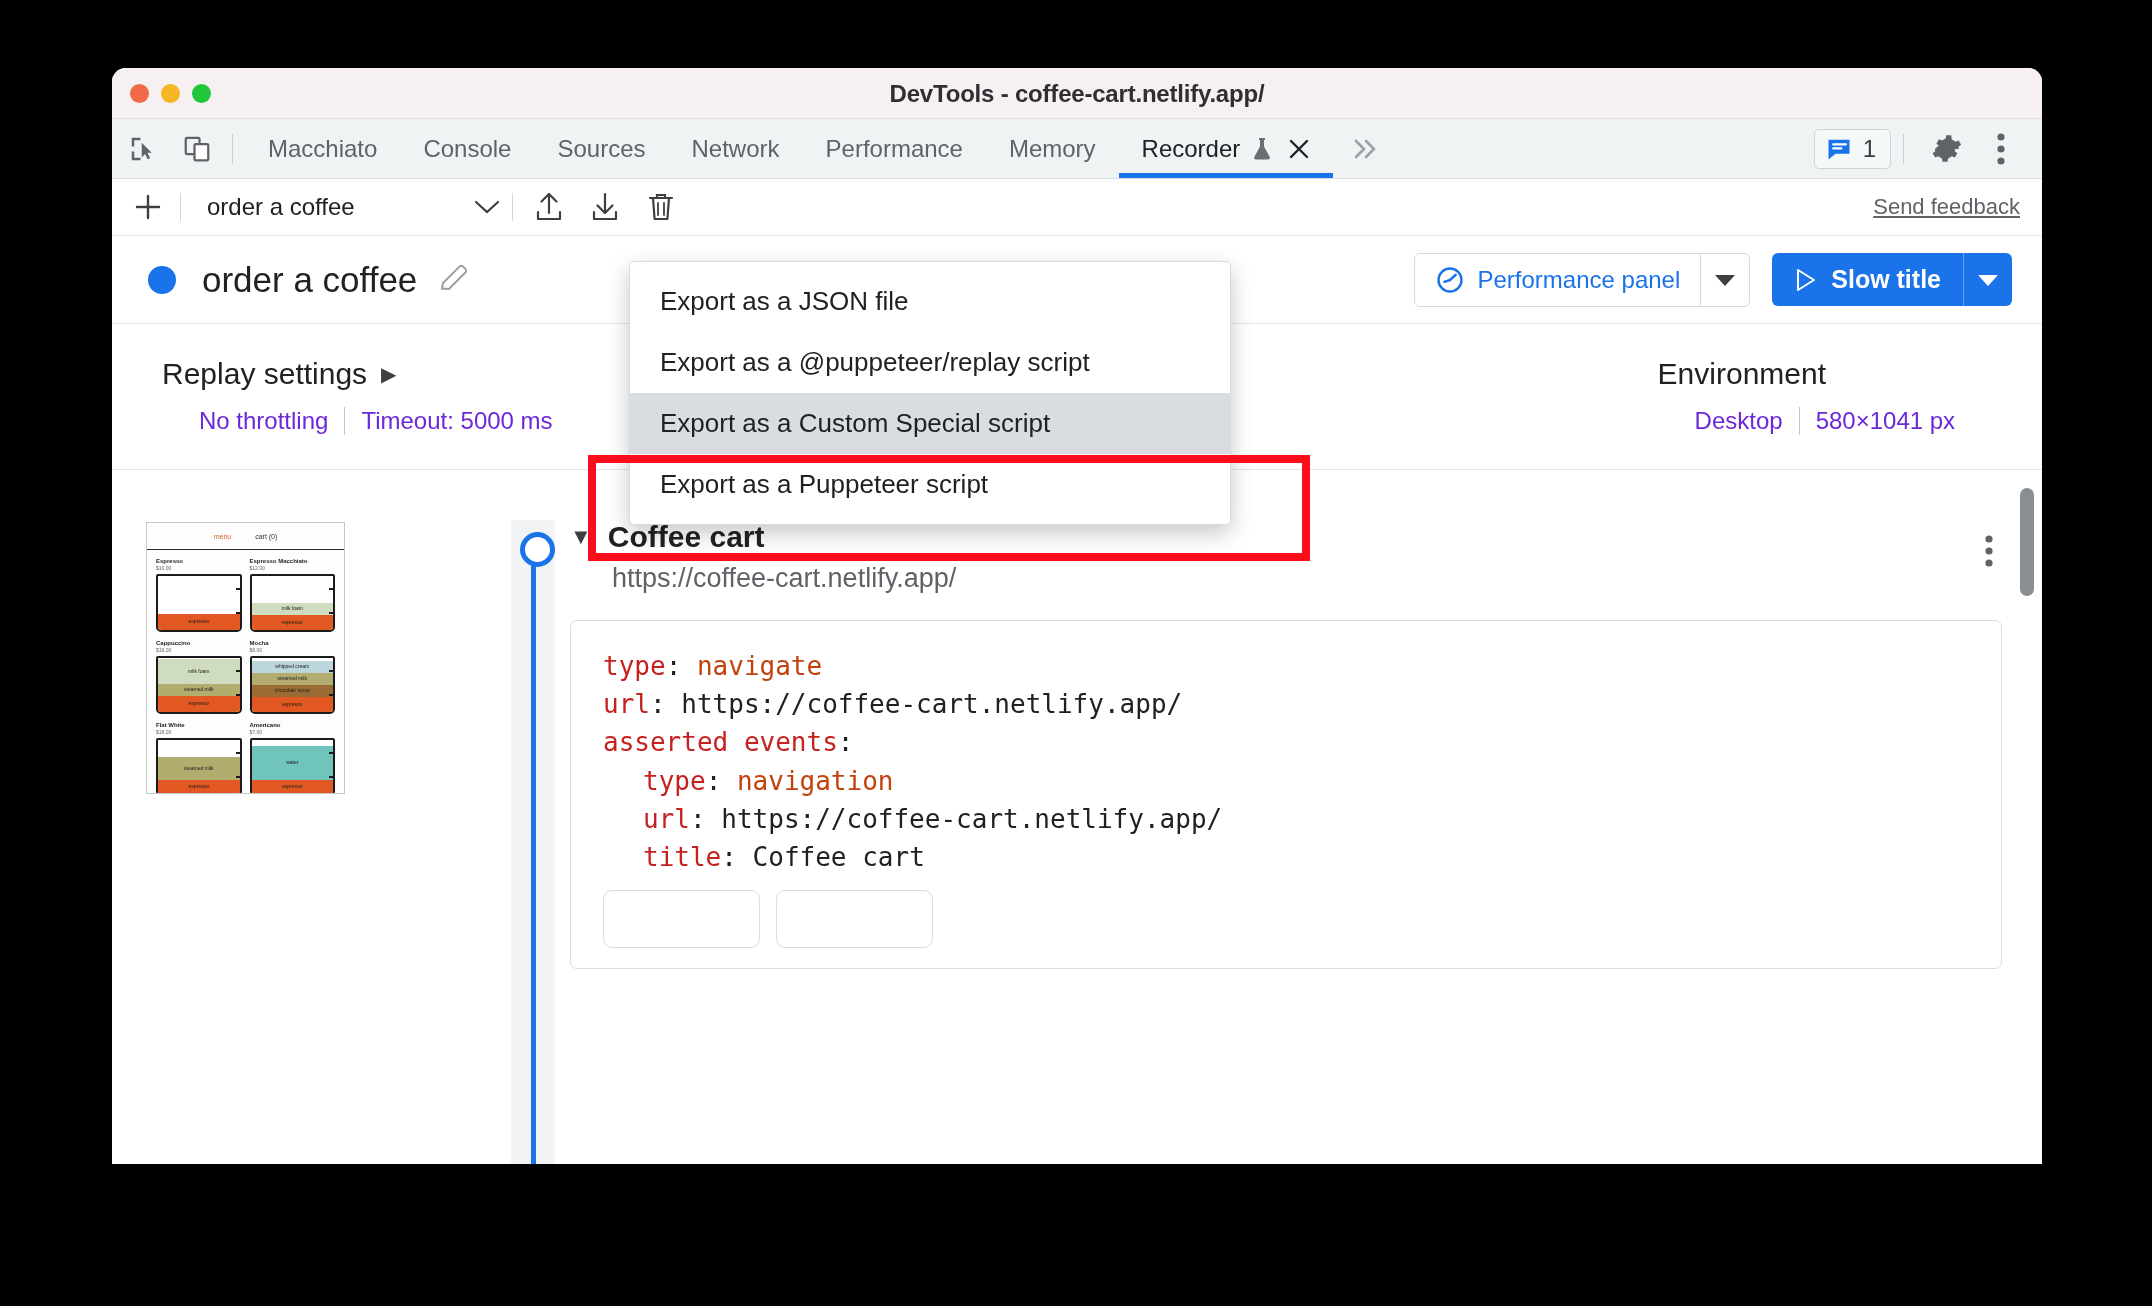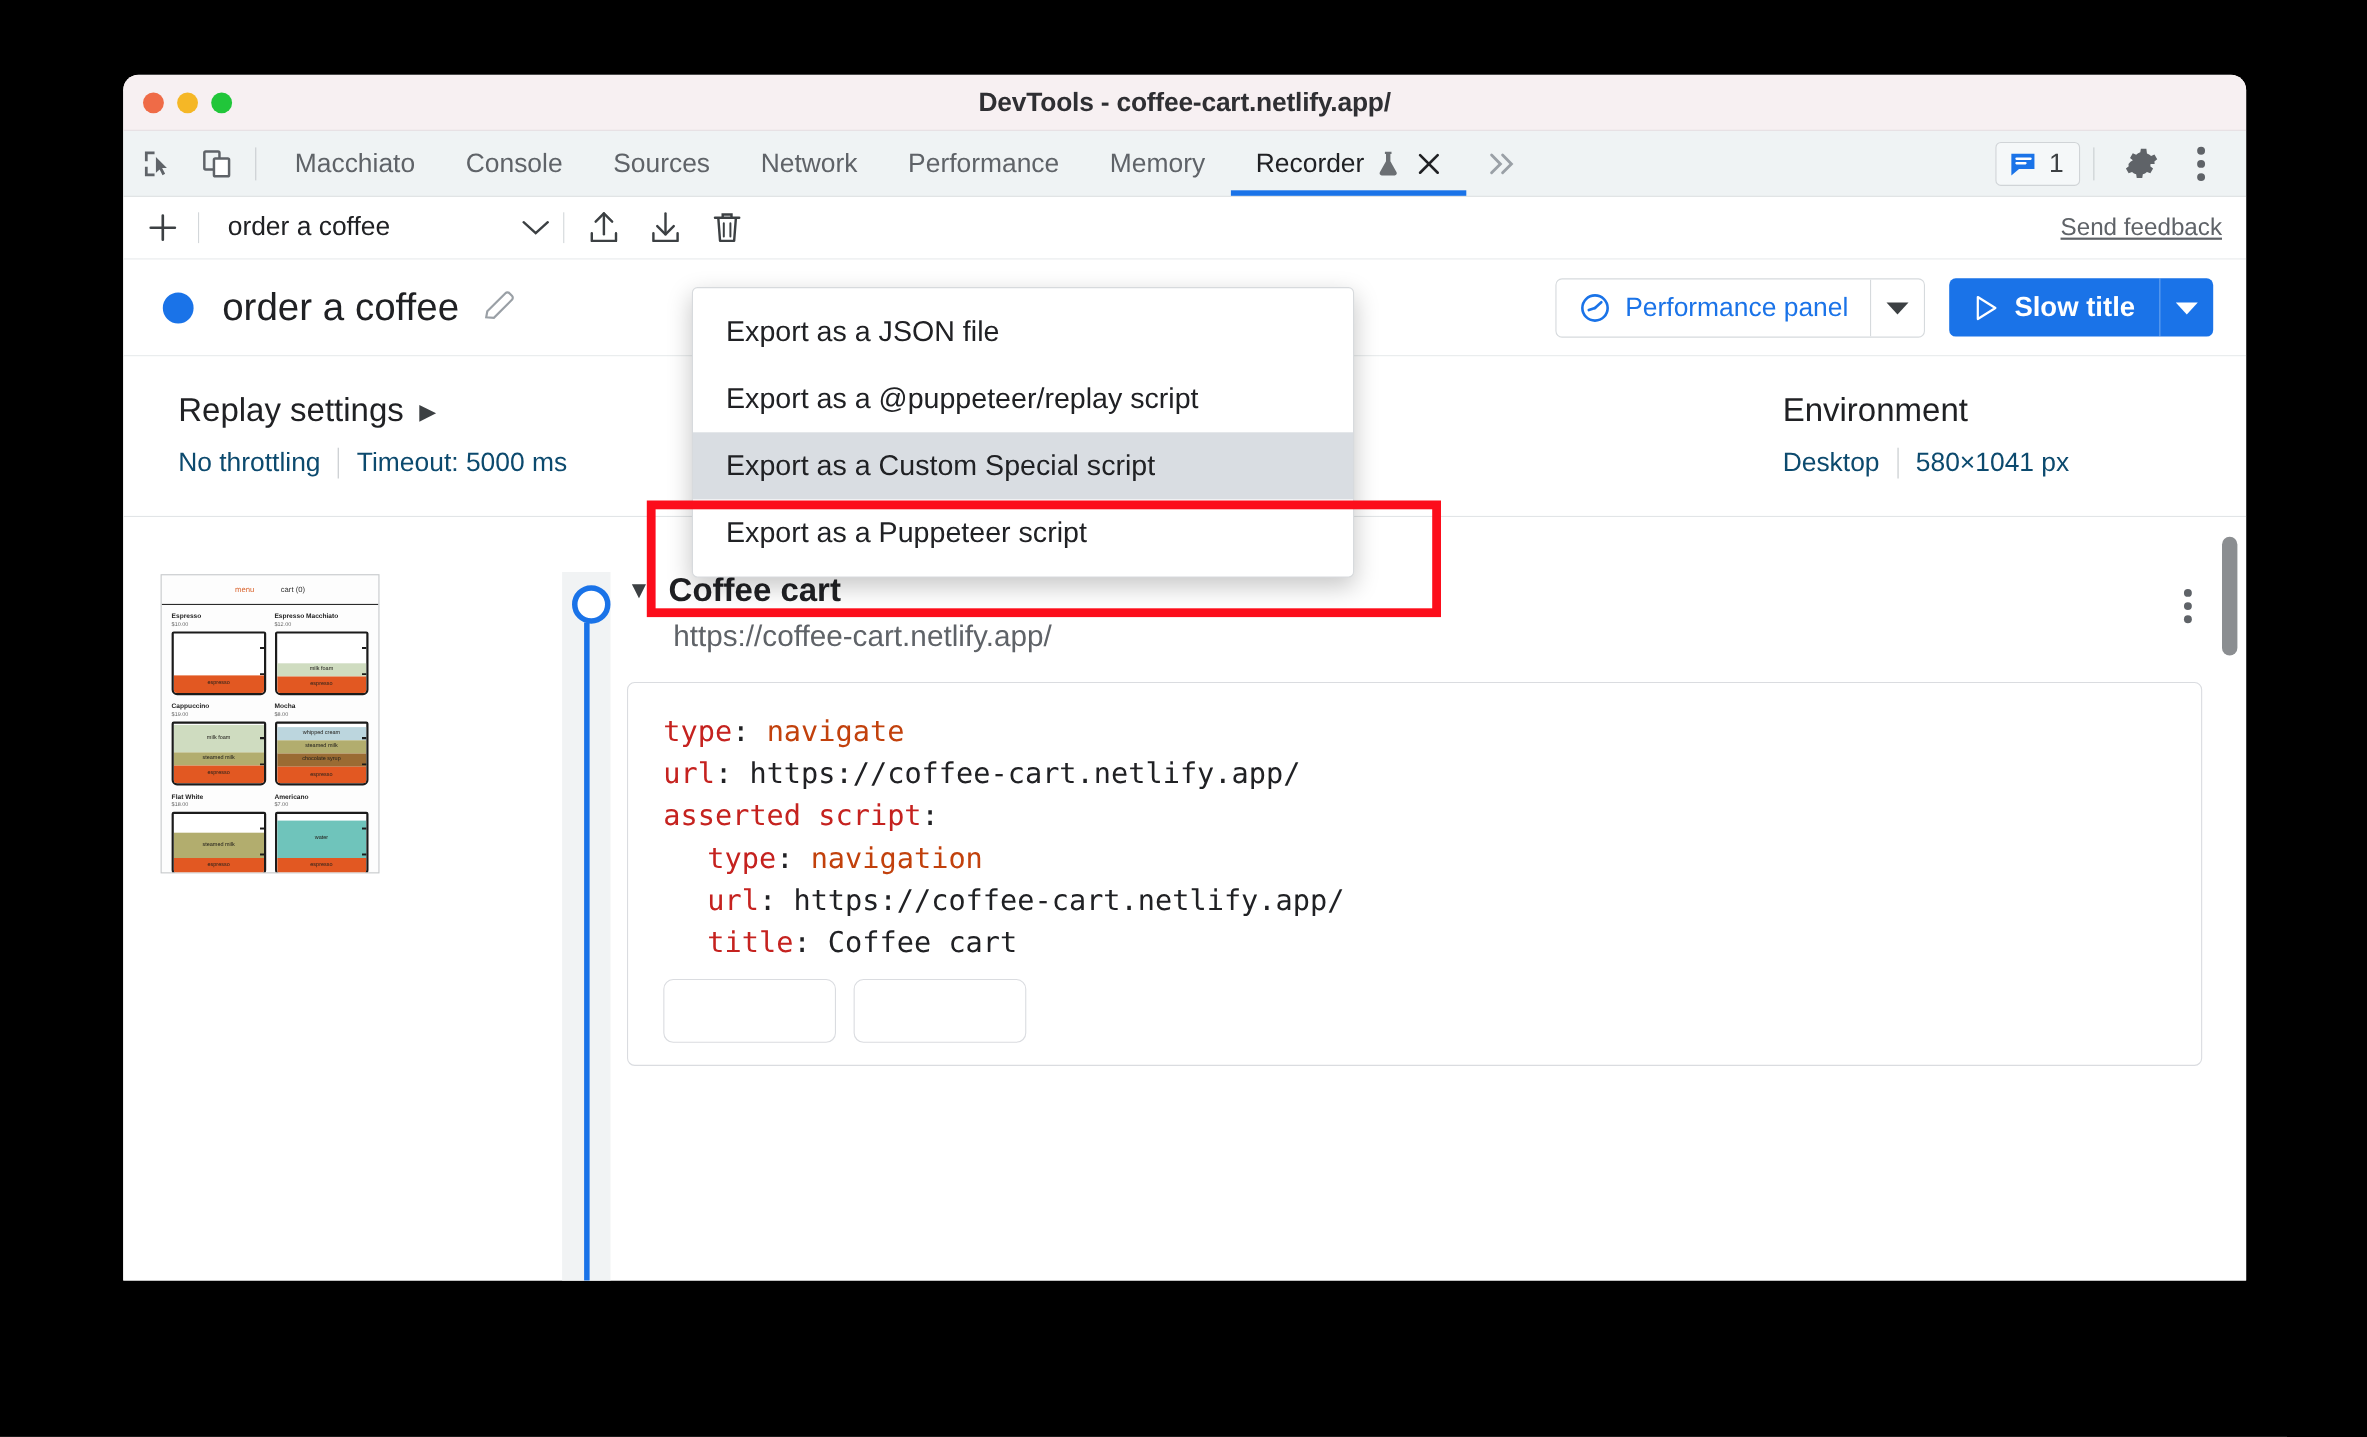--- a/index.html
+++ b/index.html
@@ -279,23 +279,24 @@
     align-items: center;
     gap: 14px;
   }
   .settings-head .tri {
     color: #3c4043;
     font-size: 20px;
   }
   .settings-sub {
     margin-top: 16px;
     font-size: 24px;
-    color: #0c4a6e;
+    color: #6d28d9;
     display: flex;
     align-items: flex-start;
+    margin-left: 37px;
   }
   .settings-sub .pipe {
     width: 1px;
     height: 28px;
     background: #c4c8cb;
     margin: 0 16px;
   }
 
   
   .step-area {
@@ -782,21 +783,21 @@
       <div class="step-body">
         <div class="step-title">
           <span class="caret">▼</span>
           <span>Coffee cart</span>
         </div>
         <div class="step-url">https://coffee-cart.netlify.app/</div>
 
         <div class="code-card">
           <div class="code-line"><span class="k">type</span><span>: </span><span class="rv">navigate</span></div>
           <div class="code-line"><span class="k">url</span><span>: </span><span>https://coffee-cart.netlify.app/</span></div>
-          <div class="code-line"><span class="k">asserted script</span><span>:</span></div>
+          <div class="code-line"><span class="k">asserted events</span><span>:</span></div>
           <div class="code-line ind"><span class="k">type</span><span>: </span><span class="rv">navigation</span></div>
           <div class="code-line ind"><span class="k">url</span><span>: </span><span>https://coffee-cart.netlify.app/</span></div>
           <div class="code-line ind"><span class="k">title</span><span>: </span><span>Coffee cart</span></div>
           <div class="chip-row">
             <div class="chip"></div>
             <div class="chip"></div>
           </div>
         </div>
       </div>
 

